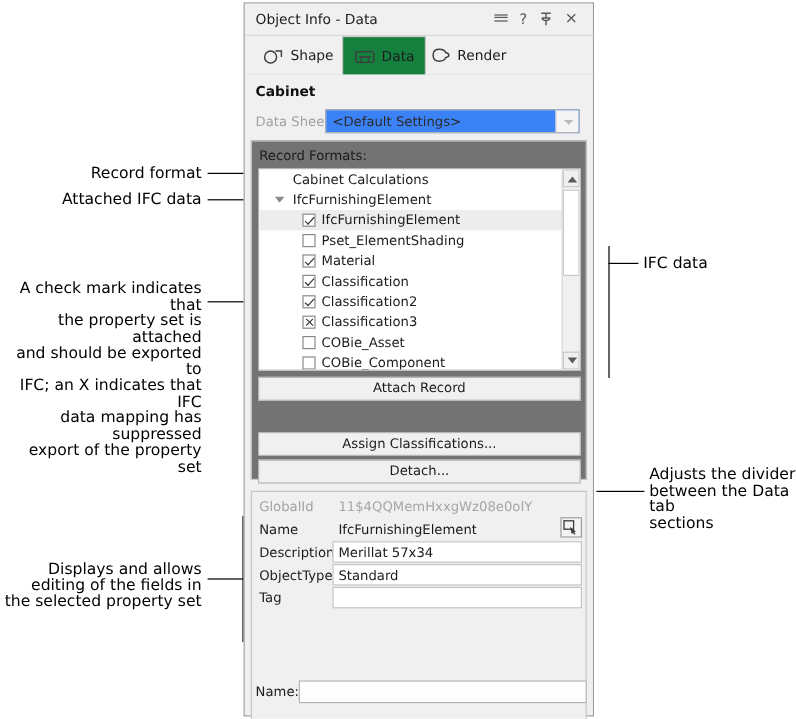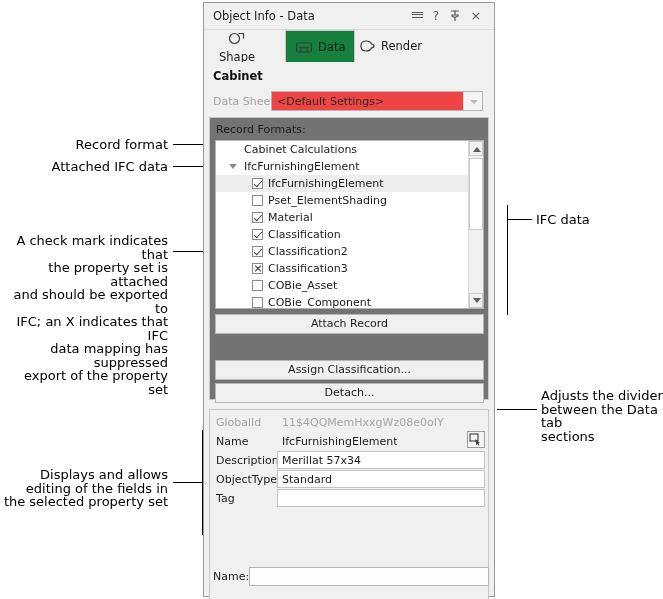--- a/index.html
+++ b/index.html
@@ -115,21 +115,21 @@
     color: #1b1b1b;
     cursor: default;
   }
   .tab.active {
     background: #15803d;
     border-left: 1px solid #c8c8c8;
     border-right: 1px solid #c8c8c8;
     border-top: 1px solid #c8c8c8;
     height: 33px;
   }
-  #tab-shape  { left: 6px; flex-direction: column; }
+  #tab-shape  { left: 6px; }
   #tab-data   { left: 81px; }
   #tab-render { left: 145px; }
   .tab-icon { width: 18px; height: 15px; display:block; }
 
   
   #content {
     position: absolute;
     left: 0; right: 0;
     top: 59px;
     bottom: 0;
@@ -151,21 +151,21 @@
     top: 33px;
     font-size: 11px;
     color: #a2a2a2;
   }
   #datasheet-combo {
     position: absolute;
     left: 67px;
     top: 29px;
     width: 212px;
     height: 20px;
-    background: #ef4444;
+    background: #3b82f6;
     border: 1px solid #b4b4b4;
     box-sizing: border-box;
   }
   #datasheet-value {
     position: absolute;
     left: 5px;
     top: 3px;
     font-size: 11px;
     color: #2b2b2b;
   }
@@ -573,21 +573,21 @@
             </div>
           </div>
         <div id="tree-scroll">
           <div class="sb-arrow up"></div>
           <div id="sb-thumb"></div>
           <div class="sb-arrow down"></div>
         </div>
       </div>
 
       <div class="act-btn" id="btn-attach-record">Attach Record</div>
-      <div class="act-btn" id="btn-assign-class">Assign Classification...</div>
+      <div class="act-btn" id="btn-assign-class">Assign Classifications...</div>
       <div class="act-btn" id="btn-detach">Detach...</div>
     </div>
 
     <div id="divider"></div>
 
     <div id="lower-group">
       <div id="field-rows">
           <div class="field-row" style="top: 3px;">
             <span class="field-label muted">GlobalId</span>
             <span class="field-input noborder">

